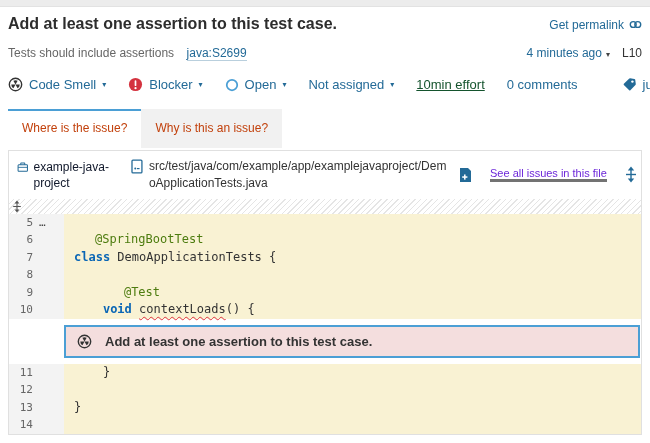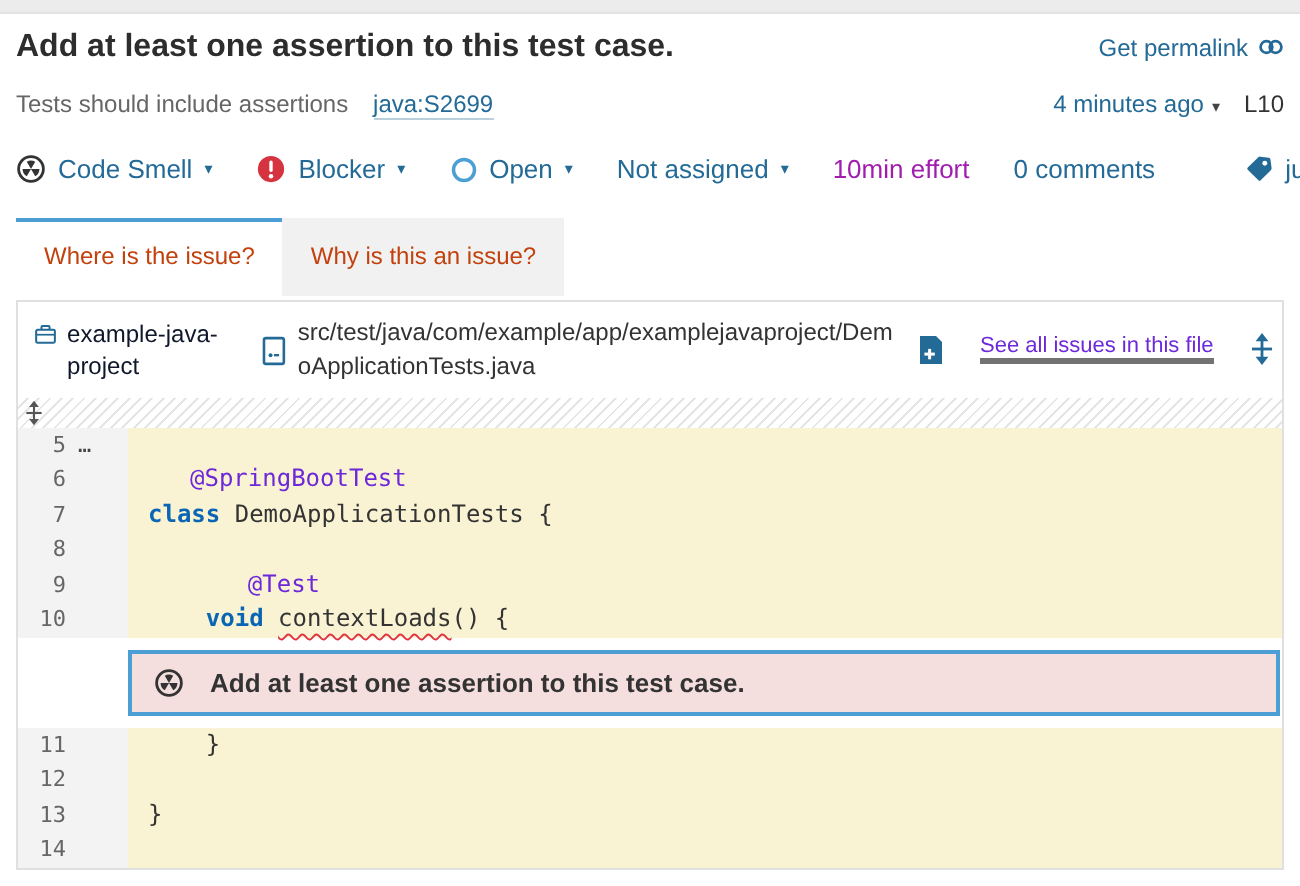--- a/index.html
+++ b/index.html
@@ -16,53 +16,53 @@
   .rule-desc { font-size:12px; color:#666; }
   .rule-key { font-size:12px; color:#236a97; text-decoration:none; border-bottom:1px solid #b9cfdd; margin-left:8px; cursor:pointer; }
   .meta-right { font-size:12px; display:flex; align-items:baseline; gap:4px; }
   .age-link { color:#236a97; cursor:pointer; }
   .caret { font-family:"DejaVu Sans",sans-serif; font-size:8px; color:#444; }
   .line-ref { color:#333; margin-left:8px; }
 
   .attrs { display:flex; align-items:center; gap:22px; margin-top:16px; font-size:13px; }
   .attr { display:inline-flex; align-items:center; gap:6px; color:#236a97; cursor:pointer; white-space:nowrap; }
   .attr .caret { color:#236a97; }
-  .attr.plain { color:#a21caf; cursor:default; }
+  .attr.plain { color:#14532d; cursor:default;text-decoration:underline; }
   .attrs-spacer { flex:1; }
 
   
   .tabs { display:flex; margin:17px 8px 0 8px; }
   .tab { font-size:12px; padding:12px 14px 11px 14px; height:39px; cursor:pointer; color:#c2410c; }
   .tab.active { background:#fff; border-top:2px solid #4b9fd5; padding-top:10px; }
   .tab.inactive { background:#f1f1f1; }
 
   
   .panel { margin:2px 8px 0 8px; border:1px solid #e0e0e0; background:#fff; }
   .file-header { display:flex; align-items:center; gap:12px; padding:7px 8px; }
   .proj { display:inline-flex; align-items:flex-start; gap:5px; width:102px; flex-shrink:0; }
   .proj-link { font-size:12px; color:#0f172a; border-bottom:0; cursor:pointer; line-height:1.35; }
-  .filegrp { display:inline-flex; align-items:center; gap:6px; width:316px; flex-shrink:0; }
+  .filegrp { display:inline-flex; align-items:flex-start; gap:6px; width:316px; flex-shrink:0; }
   .filepath { font-size:12px; color:#333; word-break:break-all; line-height:1.4; width:300px; }
   .fh-right { display:flex; align-items:center; gap:18px; margin-left:auto; flex-shrink:0; padding-right:4px; }
   .pin-btn { cursor:pointer; display:inline-flex; }
   .see-all { font-size:11px; color:#6d28d9; border-bottom:3px solid #737373; cursor:pointer; white-space:nowrap; }
   .expand-btn { cursor:pointer; display:inline-flex; }
 
   .expand-strip { height:15px; background:repeating-linear-gradient(135deg,#ffffff 0px,#ffffff 3px,#e5e5e5 3px,#e5e5e5 4px); position:relative; }
   .expand-above { position:absolute; left:3px; top:1px; cursor:pointer; display:inline-flex; }
 
   
   .code-area { font-family:"DejaVu Sans Mono",monospace; font-size:12px; }
   .code-row { display:flex; height:17.5px; line-height:17.5px; }
   .gutter { width:55px; flex-shrink:0; background:#f3f3f3; display:flex; }
   .ln { width:24px; text-align:right; color:#666; font-size:11px; cursor:pointer; }
   .g2 { width:31px; padding-left:6px; color:#444; font-size:11px; }
   .code-cell { flex:1; background:#f9f2d3; padding-left:10px; white-space:pre; color:#333; }
   .tk-kw { color:#0a66b5; font-weight:bold; }
-  .tk-ann { color:#6d28d9;padding-left:21px; }
+  .tk-ann { color:#4d7c0f;padding-left:21px; }
   .tk-loc { text-decoration:underline wavy #e0323f 1px; text-underline-offset:3px; }
 
   .issue-row { display:flex; padding:6px 0; background:#fff; }
   .gutter-blank { width:55px; flex-shrink:0; background:#fff; }
   .issue-box { flex:1; margin-right:1px; border:2px solid #4b9fd5; background:#f4dede; padding:7px 11px; display:flex; align-items:center; gap:13px; cursor:pointer; }
   .issue-msg { font-family:"Liberation Sans",sans-serif; font-size:13px; font-weight:bold; color:#333; }
   svg { display:block; }
 </style>
 </head>
 <body>

